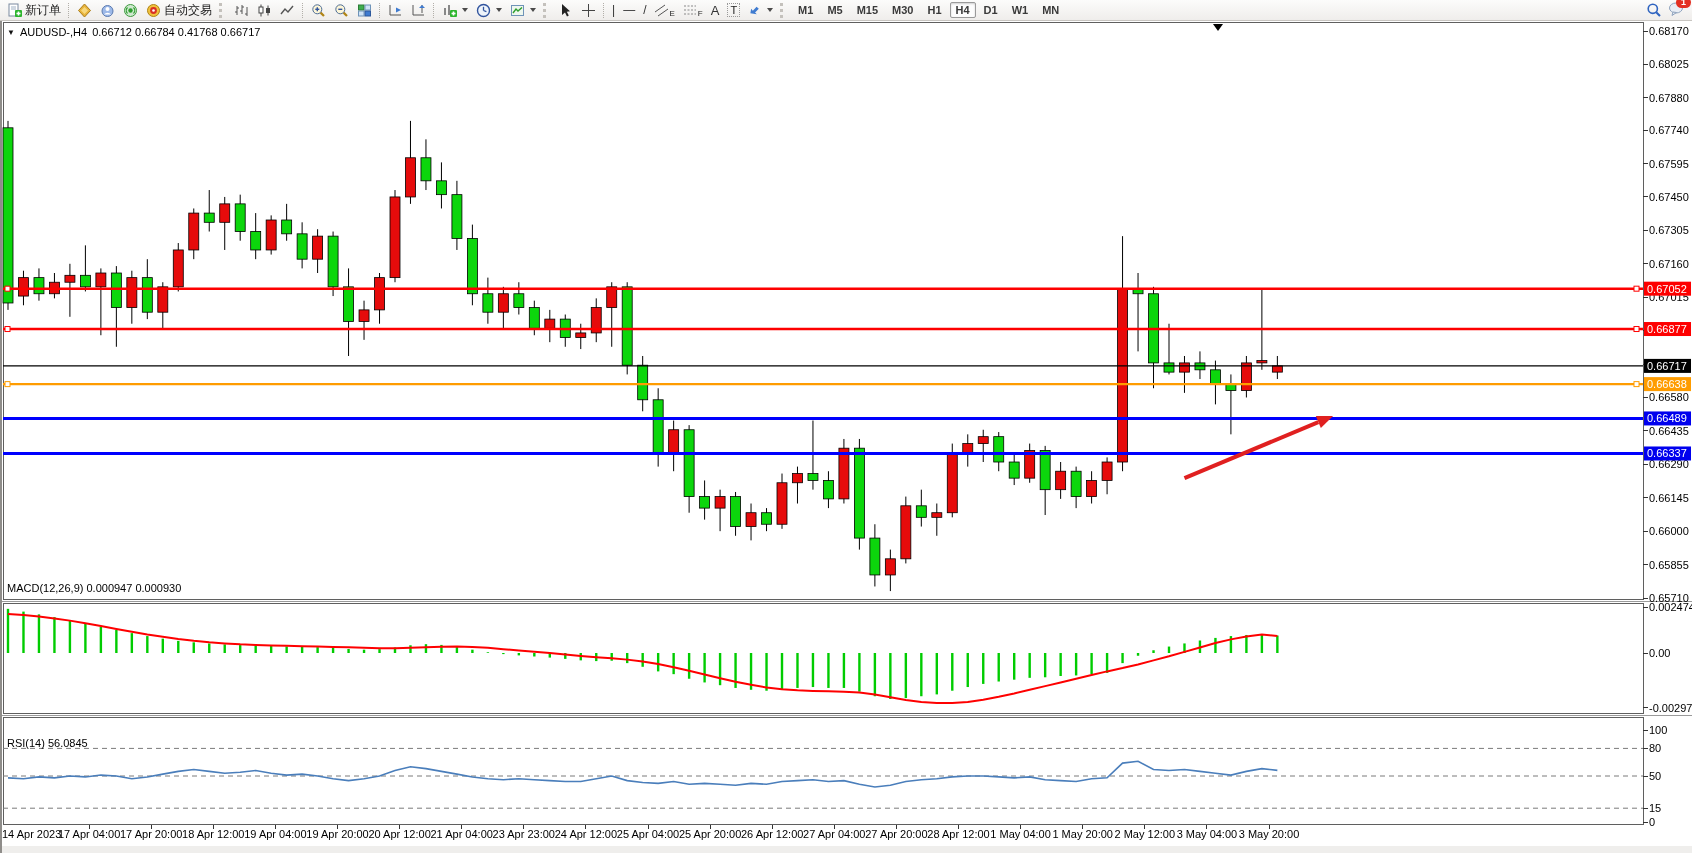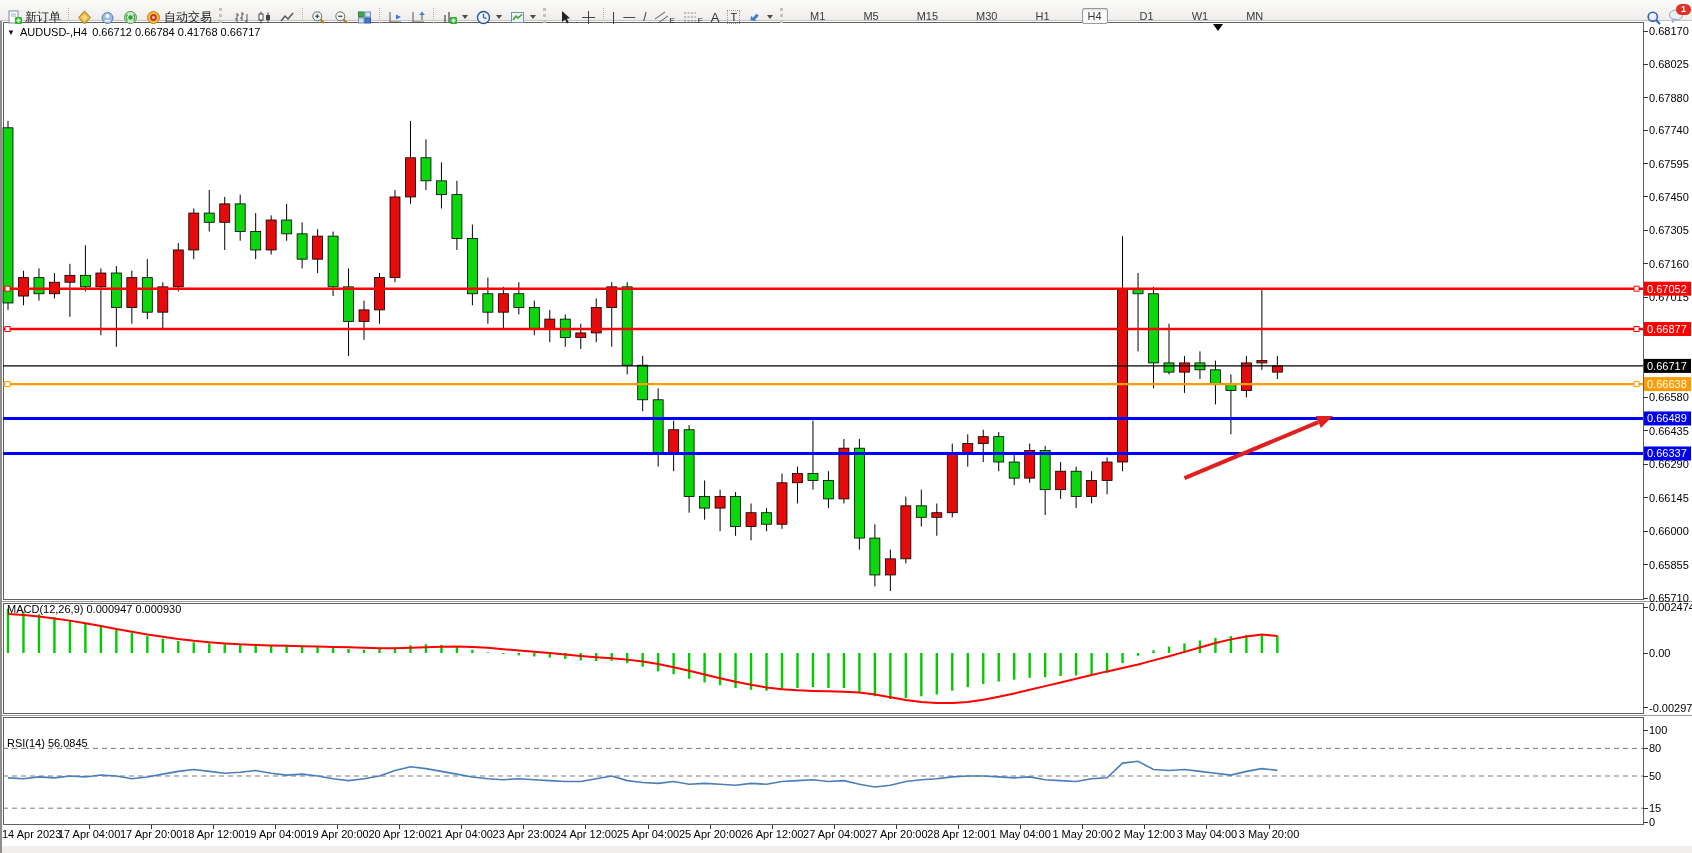--- a/index.html
+++ b/index.html
@@ -1,35 +1,35 @@
 <!DOCTYPE html>
 <html><head>
 <meta charset="utf-8">
 <style>
   html,body{margin:0;padding:0;background:#e8e8e8;font-family:"Liberation Sans",sans-serif;}
   #app{position:relative;width:1692px;height:853px;background:#ffffff;overflow:hidden;border-bottom:1px solid #b5b5b5;}
   
   .toolbar{position:absolute;top:0;left:0;width:1692px;height:21px;background:linear-gradient(#fcfcfb,#efedeb);
-    border-bottom:1px solid #c8c5c1;display:flex;align-items:flex-start;padding:8px 3px;box-sizing:border-box;z-index:10;}
+    border-bottom:1px solid #c8c5c1;display:flex;align-items:center;padding:0 3px;box-sizing:border-box;z-index:10;}
   .tbtn{height:18px;display:flex;align-items:center;gap:3px;padding:0 4px;font-size:12px;color:#1c1c1c;cursor:default;border-radius:2px;}
   .tbtn svg{display:block}
   .sep{width:1px;height:15px;background:transparent;border-left:1px dotted #b2afa9;margin:0 3px;}
   .grip{width:5px;height:15px;border-left:3px dotted #c4c1bc;margin:0 3px;}
   .caret{width:0;height:0;border-left:3px solid transparent;border-right:3px solid transparent;border-top:4px solid #4a4a4a;margin-left:2px;}
   .glyph{font-size:12px;color:#333;font-weight:400}
-  .tf{font-size:11px;color:#3a3a3a;padding:1px 5px;border:1px solid transparent;border-radius:2px;margin:0 13px;}
+  .tf{font-size:11px;color:#3a3a3a;padding:1px 5px;border:1px solid transparent;border-radius:2px;margin:0 1px;font-weight:bold;}
   .tf.active{background:#fdfdfd;border:1px solid #9a9a9a;box-shadow:inset 0 1px 2px rgba(0,0,0,.18);}
   .toolbar-right{margin-left:auto;display:flex;align-items:center;gap:6px;padding-right:4px;}
   .chat-badge{position:absolute;top:-4px;right:-6px;background:#e33022;color:#fff;font-size:9px;line-height:11px;
     min-width:11px;text-align:center;border-radius:6px;padding:0 2px;font-weight:700;}
   
   .chart-title{position:absolute;top:26px;left:7px;font-size:11px;color:#000;z-index:5;display:flex;align-items:center;gap:5px;}
   .chart-title .tri{font-size:8px;color:#111;}
   .panel-label{position:absolute;left:7px;font-size:11px;color:#000;z-index:5;}
-  #macd-label{top:603px;}
+  #macd-label{top:582px;}
   #rsi-label{top:718px;margin-top:19px;}
   #chart-svg{position:absolute;top:0;left:0;z-index:1;}
   .win-edge{position:absolute;left:0;top:21px;width:2px;bottom:0;background:#8f8d8a;z-index:4;}
   .bottom-strip{position:absolute;left:0;right:0;top:846px;height:7px;background:#efeeec;z-index:2;}
 </style>
 </head>
 <body>
 
 <div id="app">
 

